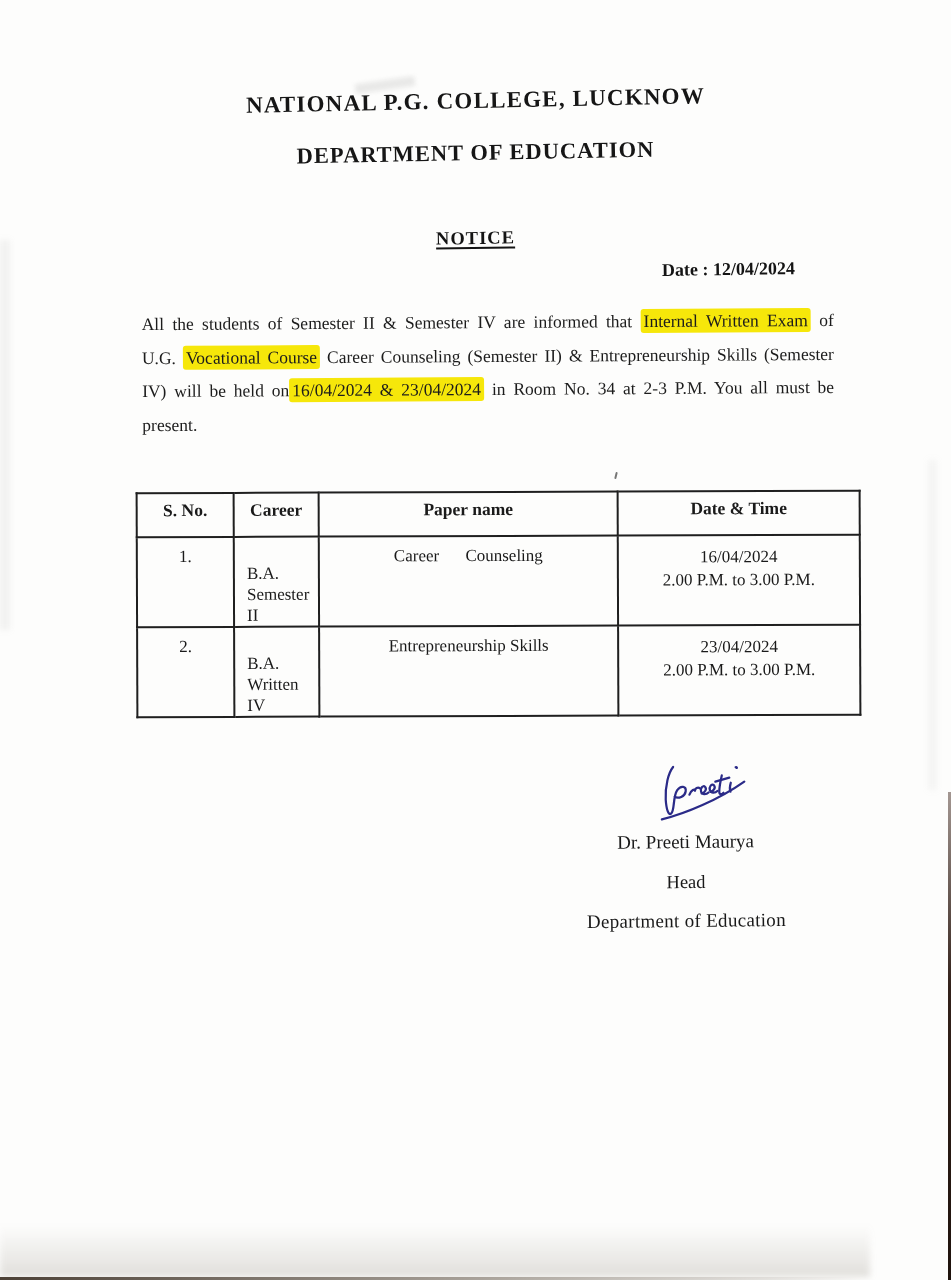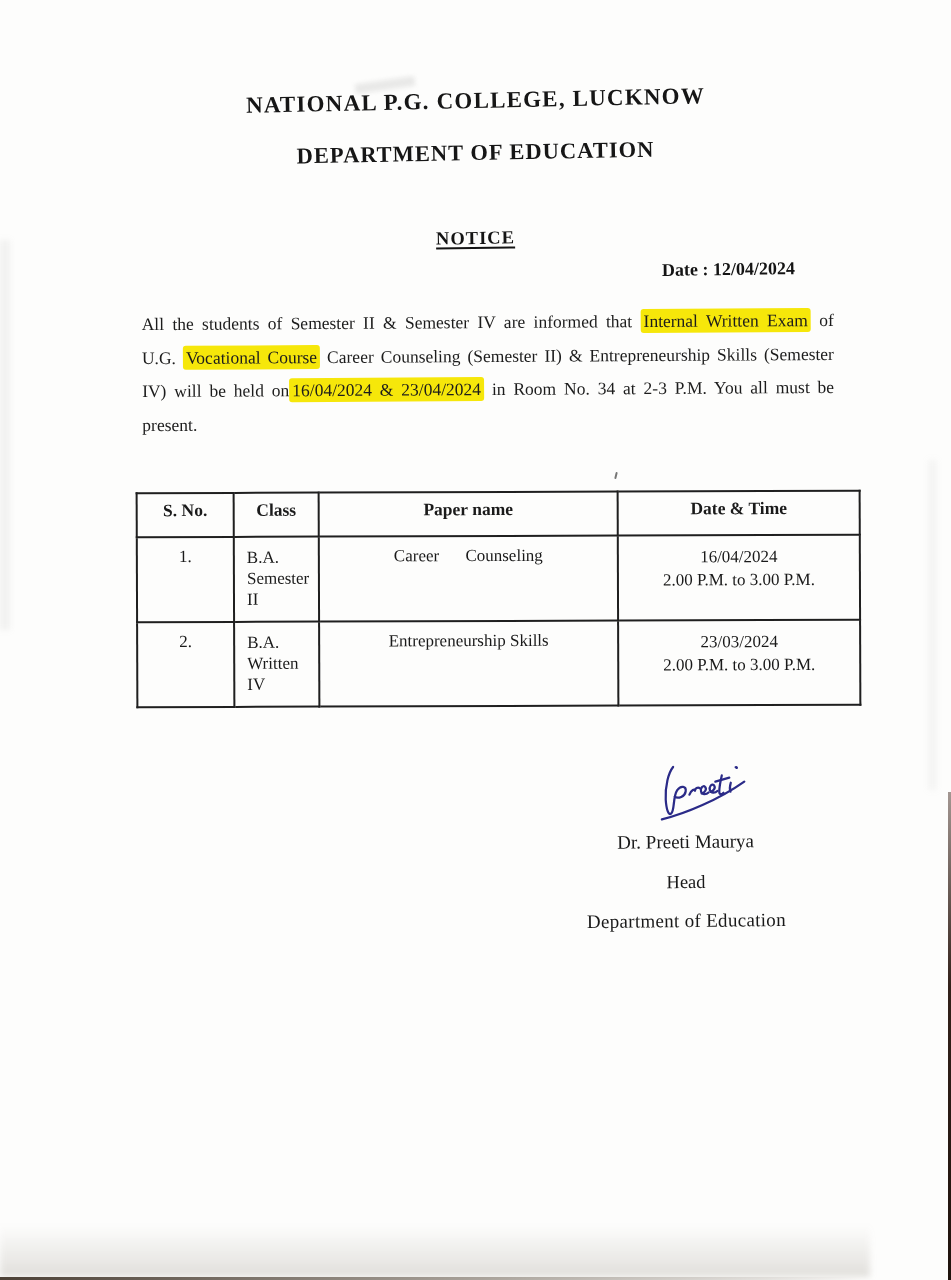--- a/index.html
+++ b/index.html
@@ -85,21 +85,21 @@
   table.exam-table th:nth-child(1), table.exam-table td:nth-child(1) { width: 97px; }
   table.exam-table th:nth-child(2), table.exam-table td:nth-child(2) { width: 85px; }
   table.exam-table th:nth-child(3), table.exam-table td:nth-child(3) { width: 299px; }
   table.exam-table th:nth-child(4), table.exam-table td:nth-child(4) { width: 242px; }
   table.exam-table thead tr { height: 44px; }
   table.exam-table tbody tr { height: 85px; }
   table.exam-table th {
     font-weight: bold; text-align: center; padding-top: 6px; font-size: 17.5px;
   }
   td.c-sno { text-align: center; padding-top: 9px; }
-  td.c-class { text-align: left; padding: 9px 8px 0 12px; line-height: 21px; }
+  td.c-class { text-align: left; padding: 25px 8px 0 12px; line-height: 21px; }
   td.c-paper { text-align: center; padding-top: 9px; }
   td.c-paper.wide { word-spacing: 22px; }
   td.c-dt { text-align: center; padding-top: 10px; line-height: 22.5px; }
 
   
   .signature-svg {
     position: absolute; top: 757px; left: 645px;
     width: 128px; height: 70px;
     transform: rotate(-1deg);
   }
@@ -163,41 +163,41 @@
 
   <p class="para"><span>All the students of Semester II &amp; Semester IV are informed that </span><span class="hl">Internal Written Exam</span><span> of U.G. </span><span class="hl">Vocational Course</span><span> Career Counseling (Semester II) &amp; Entrepreneurship Skills (Semester IV) will be held on</span><span class="hl">16/04/2024 &amp; 23/04/2024</span><span> in Room No. 34 at 2-3 P.M. You all must be present.</span></p>
 
   <div class="art stray-mark"></div>
 
   <div class="table-wrap">
     <table class="exam-table">
       <thead>
         <tr>
           <th>S. No.</th>
-          <th>Class</th>
+          <th>Career</th>
           <th>Paper name</th>
           <th>Date &amp; Time</th>
         </tr>
       </thead>
       <tbody>
         <tr>
           <td class="c-sno">1.</td>
           <td class="c-class">B.A. Semester II</td>
           <td class="c-paper wide">Career Counseling</td>
           <td class="c-dt">
             <div>16/04/2024</div>
             <div>2.00 P.M. to 3.00 P.M.</div>
           </td>
         </tr>
         <tr>
           <td class="c-sno">2.</td>
           <td class="c-class">B.A. Written IV</td>
           <td class="c-paper">Entrepreneurship Skills</td>
           <td class="c-dt">
-            <div>23/03/2024</div>
+            <div>23/04/2024</div>
             <div>2.00 P.M. to 3.00 P.M.</div>
           </td>
         </tr>
       </tbody>
     </table>
   </div>
 
   <svg class="signature-svg" viewBox="0 0 130 75" aria-hidden="true">
     <g fill="none" stroke="#2b2b88" stroke-width="2.4" stroke-linecap="round" stroke-linejoin="round">
       <path d="M27 10 C22 16 18 30 18.5 45 C19 55 21 62 24 60 C28 57 26 42 31 35 C35 29.5 41 31 40 36.5 C39 42 32 44.5 28 42"></path>

